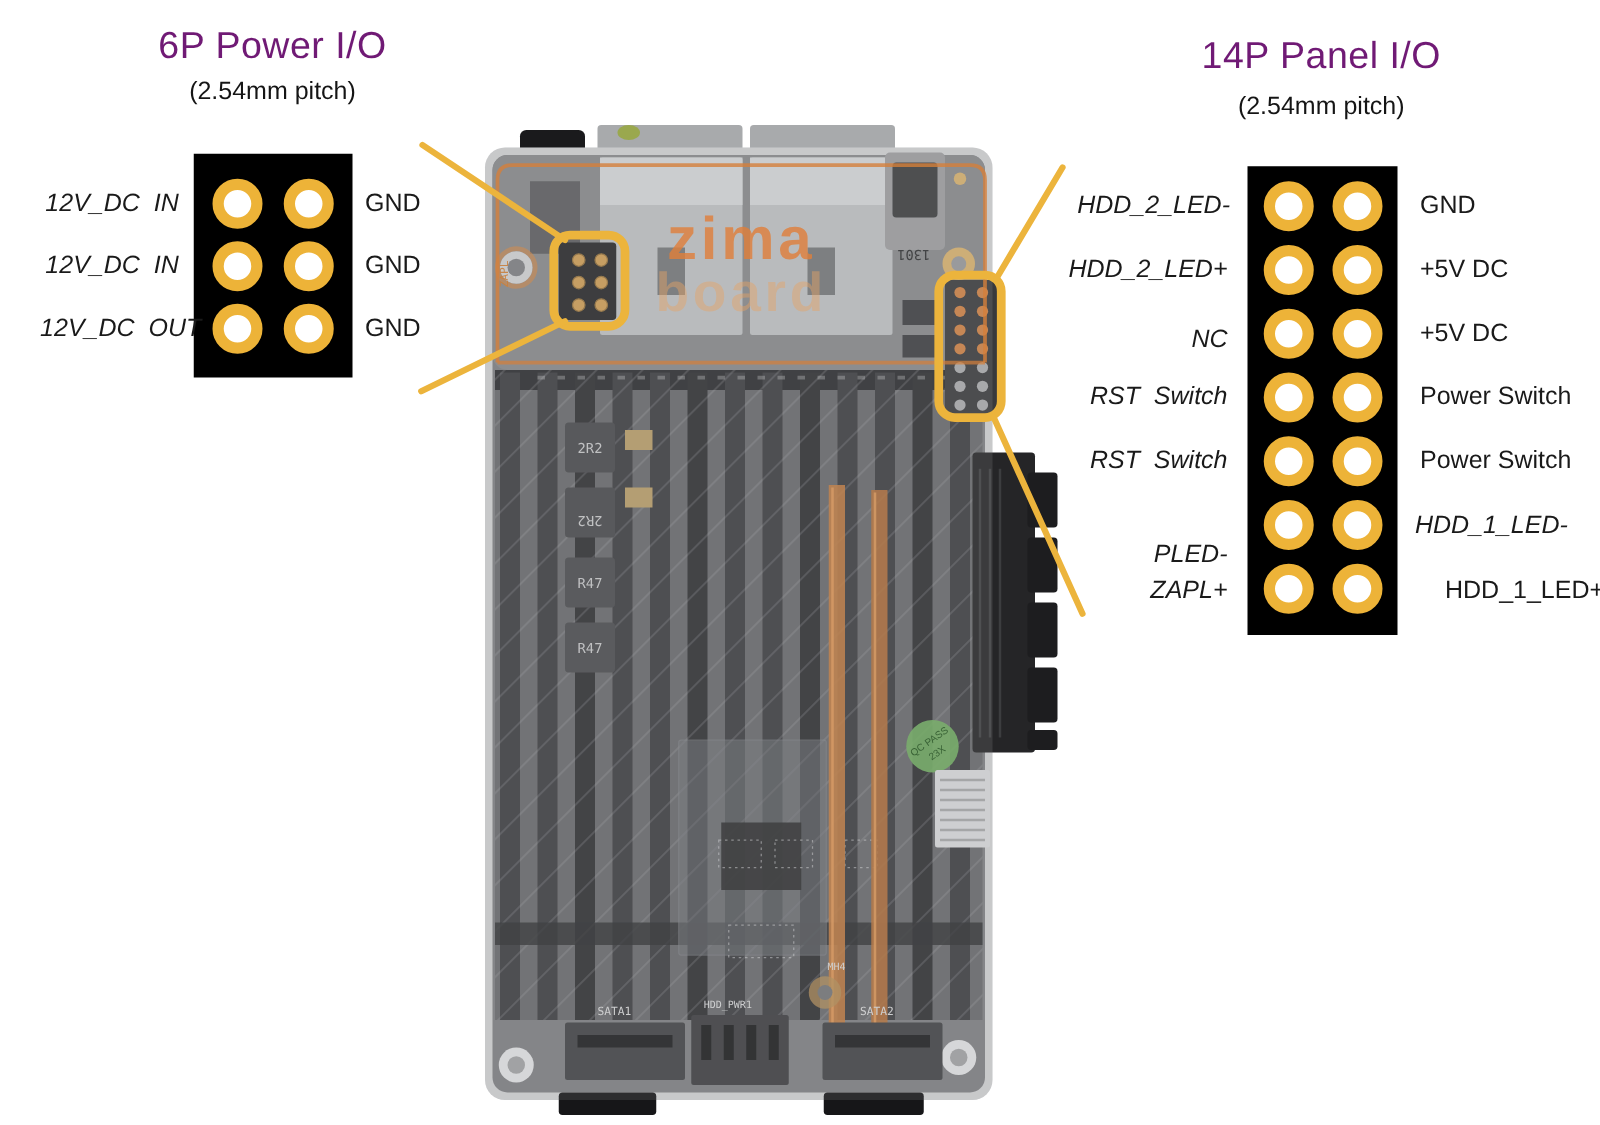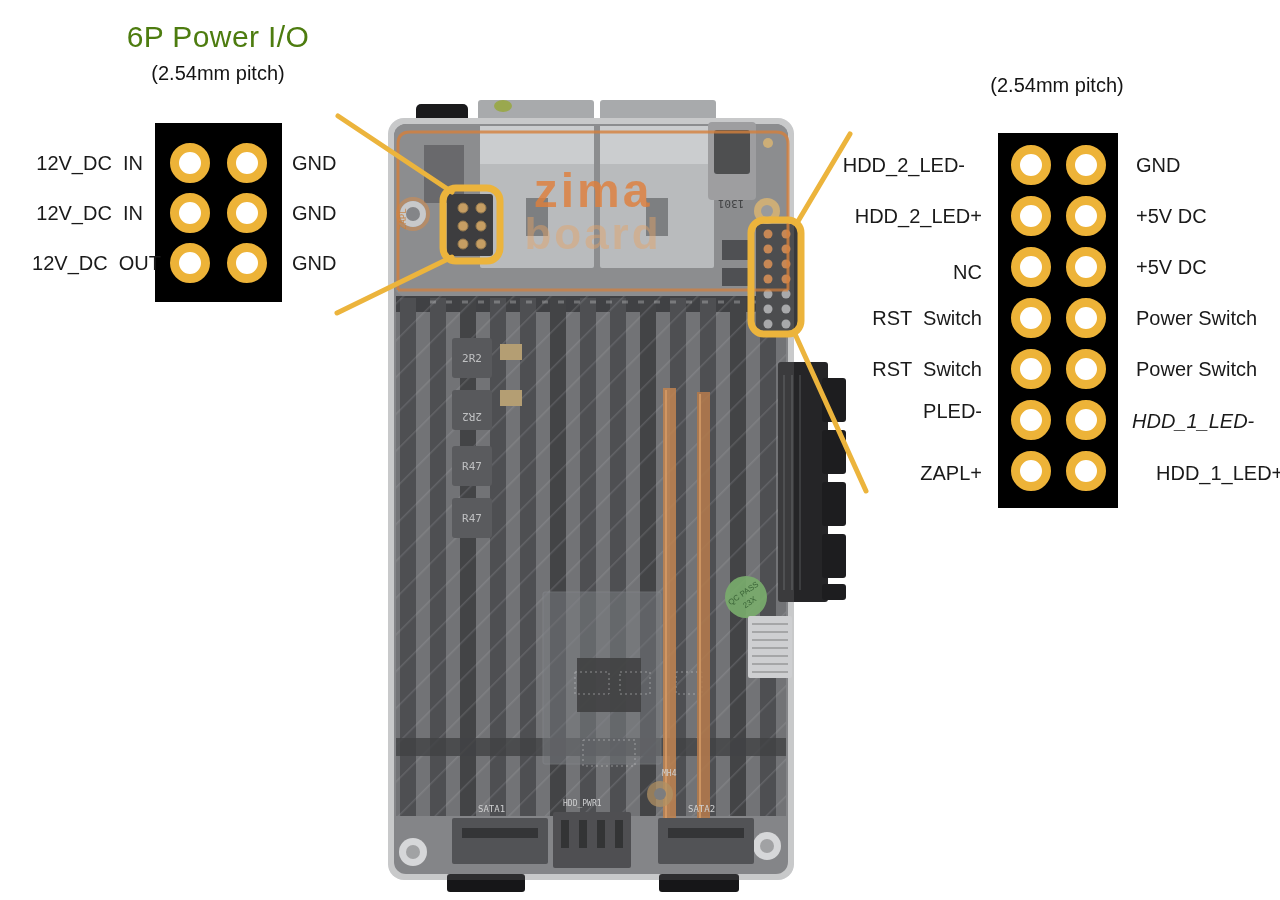--- a/index.html
+++ b/index.html
@@ -1,31 +1,31 @@
 <!DOCTYPE html>
 <html><head>
 <meta charset="utf-8">
 <style>
   html,body{margin:0;padding:0;background:#fff;}
   .stage{position:relative;width:1280px;height:900px;background:#ffffff;overflow:hidden;
          font-family:"Liberation Sans",sans-serif;color:#1a1a1a;}
   .stage svg.layer{position:absolute;left:0;top:0;}
-  .title{position:absolute;font-size:30px;letter-spacing:0.4px;color:#4d7c0f;text-align:center;}
+  .title{position:absolute;font-size:30px;letter-spacing:0.4px;color:#701a75;text-align:center;}
   .subtitle{position:absolute;font-size:20px;color:#151515;text-align:center;}
   .pin-block{position:absolute;background:#000;display:grid;box-sizing:border-box;}
   .pin-block.power{left:155px;top:123px;width:127px;height:179px;
       grid-template-columns:repeat(2,40px);grid-auto-rows:40px;gap:10px 17px;
       padding:20px 15px;}
   .pin-block.panel{left:998px;top:133px;width:120px;height:375px;
       grid-template-columns:repeat(2,40px);grid-auto-rows:40px;gap:11px 15px;
       padding:12px 12.5px;}
   .pin{width:40px;height:40px;border-radius:50%;background:#fff;
        border:9px solid #EDB338;box-sizing:border-box;}
   .pin-label{position:absolute;font-size:20px;white-space:pre;transform:translateY(-50%);}
-  .pin-label.r{text-align:right;}
+  .pin-label.r{text-align:right;font-style:italic;}
 </style>
 </head>
 <body>
 
 <div class="stage">
 
   <svg class="layer" width="1280" height="900" viewBox="0 0 1280 900">
     <defs>
       <pattern id="hatch" patternUnits="userSpaceOnUse" width="26" height="26" patternTransform="rotate(45)">
         <line x1="0" y1="0" x2="0" y2="26" stroke="#a6a7ab" stroke-width="3"></line>
@@ -252,45 +252,46 @@
     <div class="pin"></div>
   </div>
 
   <div class="pin-label r" style="right:1137px;top:163px;">12V_DC  IN</div>
   <div class="pin-label r" style="right:1137px;top:213px;">12V_DC  IN</div>
   <div class="pin-label r" style="right:1119px;top:263px;">12V_DC  OUT</div>
   <div class="pin-label" style="left:292px;top:163px;">GND</div>
   <div class="pin-label" style="left:292px;top:213px;">GND</div>
   <div class="pin-label" style="left:292px;top:263px;">GND</div>
 
+  <div class="title" style="left:877px;top:28px;width:360px;">14P Panel I/O</div>
   <div class="subtitle" style="left:877px;top:74px;width:360px;">(2.54mm pitch)</div>
 
   <div class="pin-block panel">
     <div class="pin"></div>
     <div class="pin"></div>
     <div class="pin"></div>
     <div class="pin"></div>
     <div class="pin"></div>
     <div class="pin"></div>
     <div class="pin"></div>
     <div class="pin"></div>
     <div class="pin"></div>
     <div class="pin"></div>
     <div class="pin"></div>
     <div class="pin"></div>
     <div class="pin"></div>
     <div class="pin"></div>
   </div>
 
-  <div class="pin-label r" style="right:315px;top:165px;">HDD_2_LED-</div>
+  <div class="pin-label r" style="right:296px;top:165px;">HDD_2_LED-</div>
   <div class="pin-label r" style="right:298px;top:216px;margin-left:32px;">HDD_2_LED+</div>
   <div class="pin-label r" style="right:298px;top:272px;">NC</div>
   <div class="pin-label r" style="right:298px;top:318px;">RST  Switch</div>
   <div class="pin-label r" style="right:298px;top:369px;">RST  Switch</div>
-  <div class="pin-label r" style="right:298px;top:411px;">PLED-</div>
+  <div class="pin-label r" style="right:298px;top:444px;">PLED-</div>
   <div class="pin-label r" style="right:298px;top:473px;">ZAPL+</div>
   <div class="pin-label" style="left:1136px;top:165px;">GND</div>
   <div class="pin-label" style="left:1136px;top:216px;">+5V DC</div>
   <div class="pin-label" style="left:1136px;top:267px;">+5V DC</div>
   <div class="pin-label" style="left:1136px;top:318px;">Power Switch</div>
   <div class="pin-label" style="left:1136px;top:369px;">Power Switch</div>
   <div class="pin-label" style="left:1132px;top:421px;font-style:italic;">HDD_1_LED-</div>
   <div class="pin-label" style="left:1136px;top:473px;margin-left:20px;">HDD_1_LED+</div>
 
 </div>

